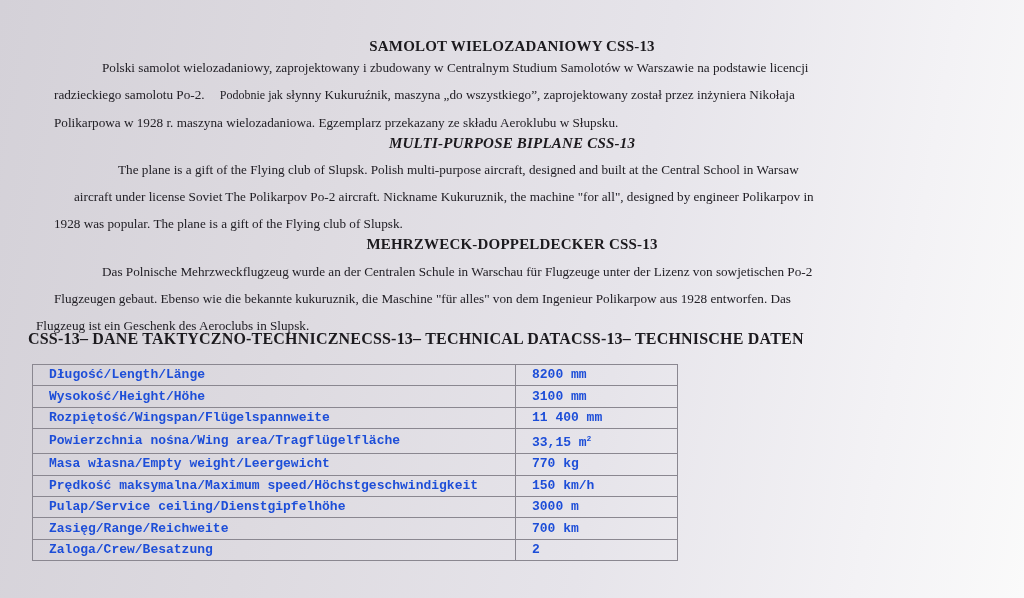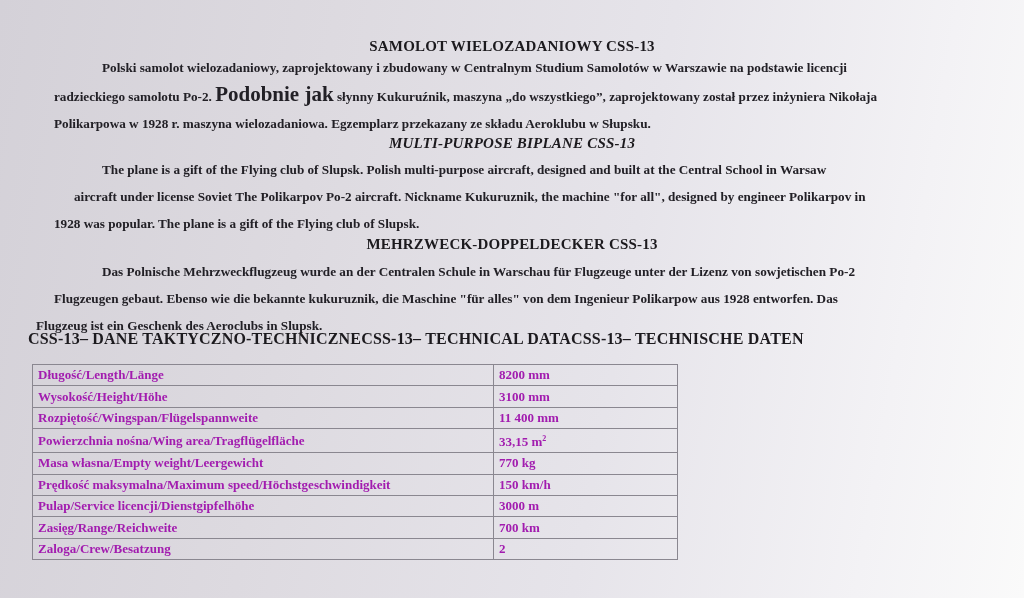--- a/index.html
+++ b/index.html
@@ -9,57 +9,57 @@
     color: #1c1a1e;
     background: linear-gradient(100deg, #d4d1d8 0%, #dddae0 30%, #e6e4ea 60%, #f3f2f5 85%, #fafafa 100%);
     position: relative;
   }
   .sheet { position: absolute; left: 0; top: 0; width: 1024px; height: 598px; }
   .heading {
     position: absolute; left: 0; width: 1024px; text-align: center;
     font-weight: bold; font-size: 15px; letter-spacing: 0.2px; white-space: nowrap;
   }
   .para {
-    position: absolute; font-weight: bold; font-size: 13.2px;
+    position: absolute; font-weight: normal; font-size: 13.2px;
     line-height: 27px; white-space: nowrap; color: #222026;
   }
   .para .line { display: block; }
-  .big { font-size: 21px; }
+  .big { font-size: 12px; margin-left: 12px; }
   .tech-title {
     position: absolute; left: 28px; top: 330px;
     font-weight: bold; font-size: 16px; white-space: nowrap; letter-spacing: 0.2px;
   }
   table.specs {
     position: absolute; left: 32px; top: 364px;
     border-collapse: collapse; font-weight: bold; font-size: 13px;
     width: 646px;
   }
   table.specs td {
-    border: 1px solid #8a8790; height: 20.4px; padding: 0 5px; line-height: 20px;
-    white-space: nowrap; color: #a21caf;
+    border: 1px solid #8a8790; height: 20.4px; padding: 0 16px; line-height: 20px;
+    white-space: nowrap; color: #1d4ed8; font-family: Liberation Mono, monospace;
   }
   table.specs td.label { width: 450px; }
   table.specs td.value { text-align: left; }
   sup { font-size: 8px; vertical-align: 5px; }
 </style>
 </head>
 <body>
 
 <div class="sheet">
 
   <div class="heading" style="top:38px;">SAMOLOT WIELOZADANIOWY CSS-13</div>
   <div class="para" style="left:0; top:54px; width:1024px;">
     <span class="line" style="padding-left:102px;">Polski samolot wielozadaniowy, zaprojektowany i zbudowany w Centralnym Studium Samolotów w Warszawie na podstawie licencji</span>
     <span class="line" style="padding-left:54px;"><span>radzieckiego samolotu Po-2.</span> <span class="big">Podobnie jak</span> <span>słynny Kukuruźnik, maszyna „do wszystkiego”, zaprojektowany został przez inżyniera Nikołaja</span></span>
     <span class="line" style="padding-left:54px;">Polikarpowa w 1928 r. maszyna wielozadaniowa. Egzemplarz przekazany ze składu Aeroklubu w Słupsku.</span>
   </div>
 
   <div class="heading" style="top:135px;font-style:italic;">MULTI-PURPOSE BIPLANE CSS-13</div>
   <div class="para" style="left:0; top:156px; width:1024px;">
-    <span class="line" style="padding-left:102px;">The plane is a gift of the Flying club of Slupsk. Polish multi-purpose aircraft, designed and built at the Central School in Warsaw</span>
+    <span class="line" style="padding-left:102px;margin-left:16px;">The plane is a gift of the Flying club of Slupsk. Polish multi-purpose aircraft, designed and built at the Central School in Warsaw</span>
     <span class="line" style="padding-left:54px;margin-left:20px;">aircraft under license Soviet The Polikarpov Po-2  aircraft. Nickname Kukuruznik, the machine "for all", designed by engineer Polikarpov in</span>
     <span class="line" style="padding-left:54px;">1928 was popular. The plane is a gift of the Flying club of Slupsk.</span>
   </div>
 
   <div class="heading" style="top:236px;">MEHRZWECK-DOPPELDECKER CSS-13</div>
   <div class="para" style="left:0; top:258px; width:912px;">
     <span class="line" style="padding-left:102px;">Das Polnische Mehrzweckflugzeug wurde an der Centralen Schule in Warschau für Flugzeuge unter der Lizenz von sowjetischen Po-2</span>
     <span class="line" style="padding-left:54px;">Flugzeugen gebaut. Ebenso wie die bekannte kukuruznik, die Maschine "für alles" von dem Ingenieur Polikarpow aus 1928  entworfen. Das</span>
     <span class="line" style="padding-left:36px;">Flugzeug ist ein Geschenk des Aeroclubs in Slupsk.</span>
   </div>
@@ -86,21 +86,21 @@
       </tr>
       <tr>
         <td class="label">Masa własna/Empty weight/Leergewicht</td>
         <td class="value">770 kg</td>
       </tr>
       <tr>
         <td class="label">Prędkość maksymalna/Maximum speed/Höchstgeschwindigkeit</td>
         <td class="value">150 km/h</td>
       </tr>
       <tr>
-        <td class="label">Pulap/Service licencji/Dienstgipfelhöhe</td>
+        <td class="label">Pulap/Service ceiling/Dienstgipfelhöhe</td>
         <td class="value">3000 m</td>
       </tr>
       <tr>
         <td class="label">Zasięg/Range/Reichweite</td>
         <td class="value">700 km</td>
       </tr>
       <tr>
         <td class="label">Zaloga/Crew/Besatzung</td>
         <td class="value">2</td>
       </tr>

